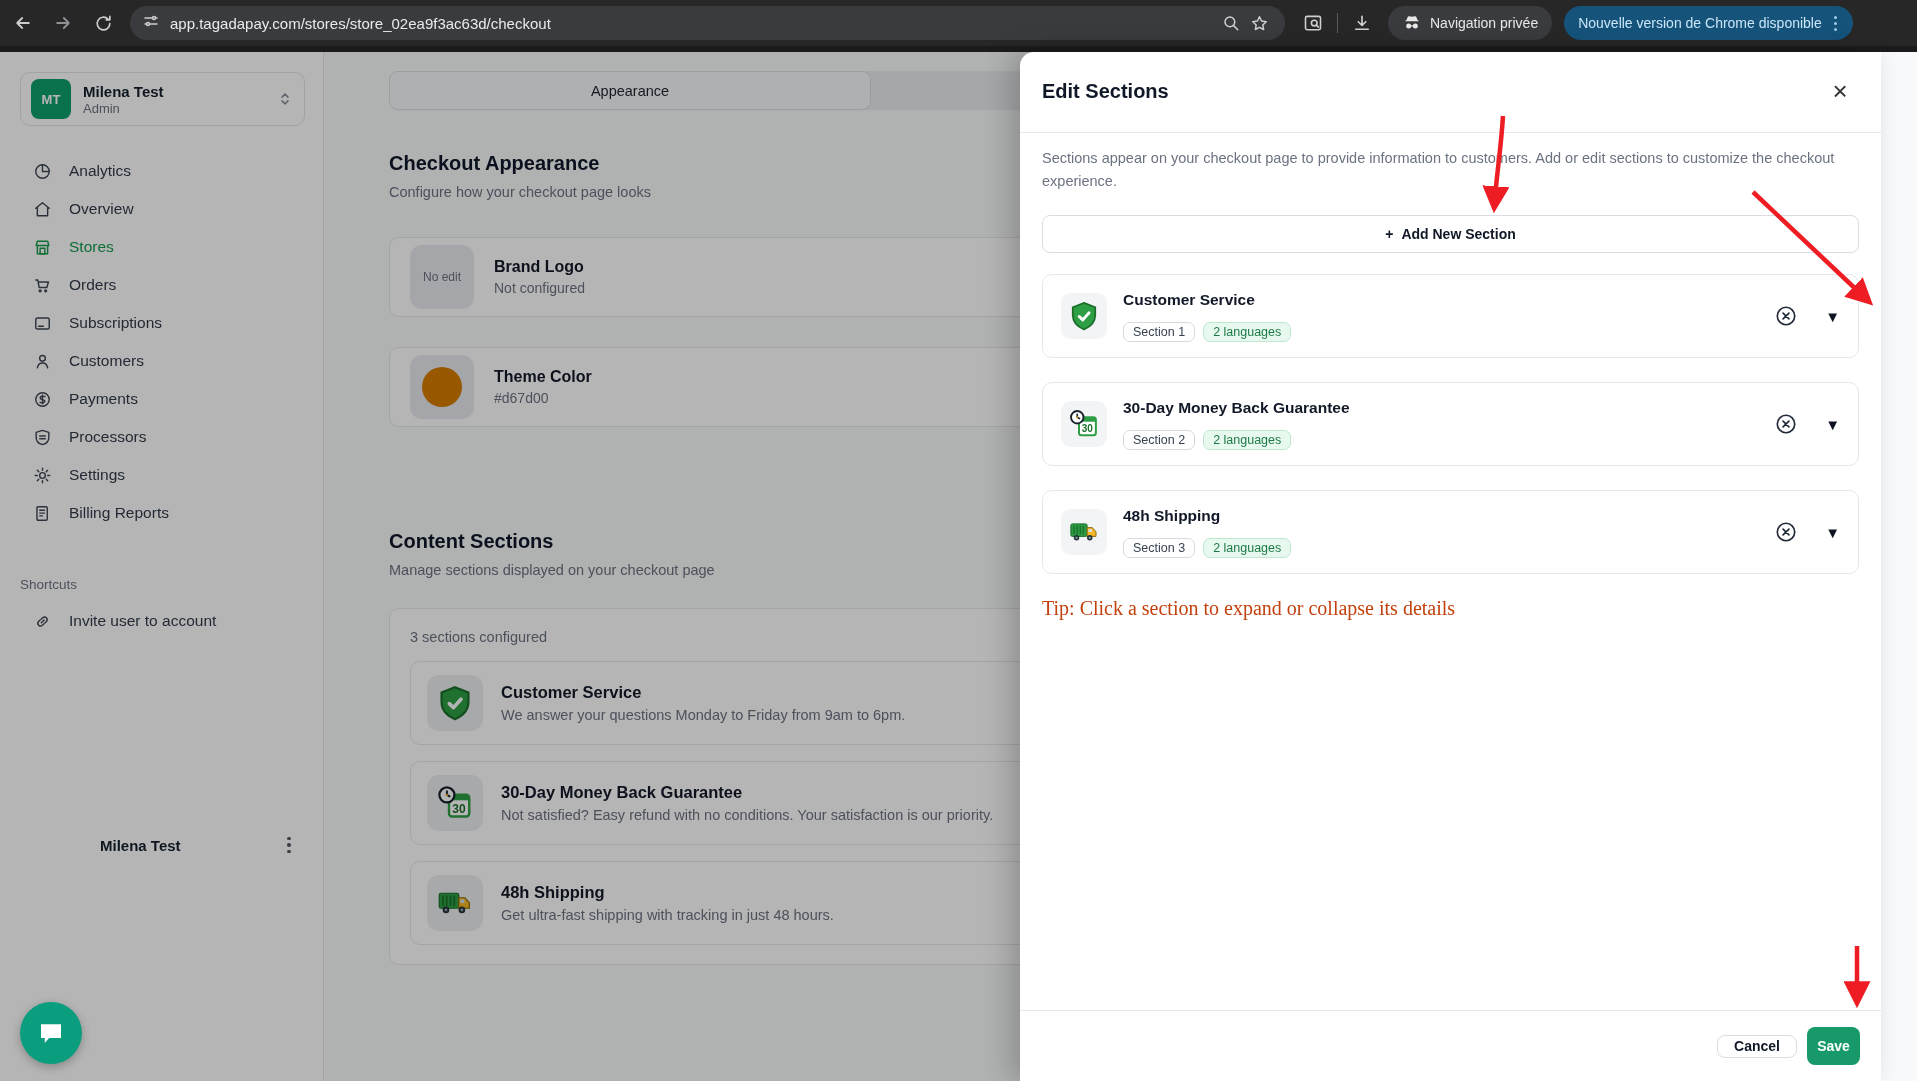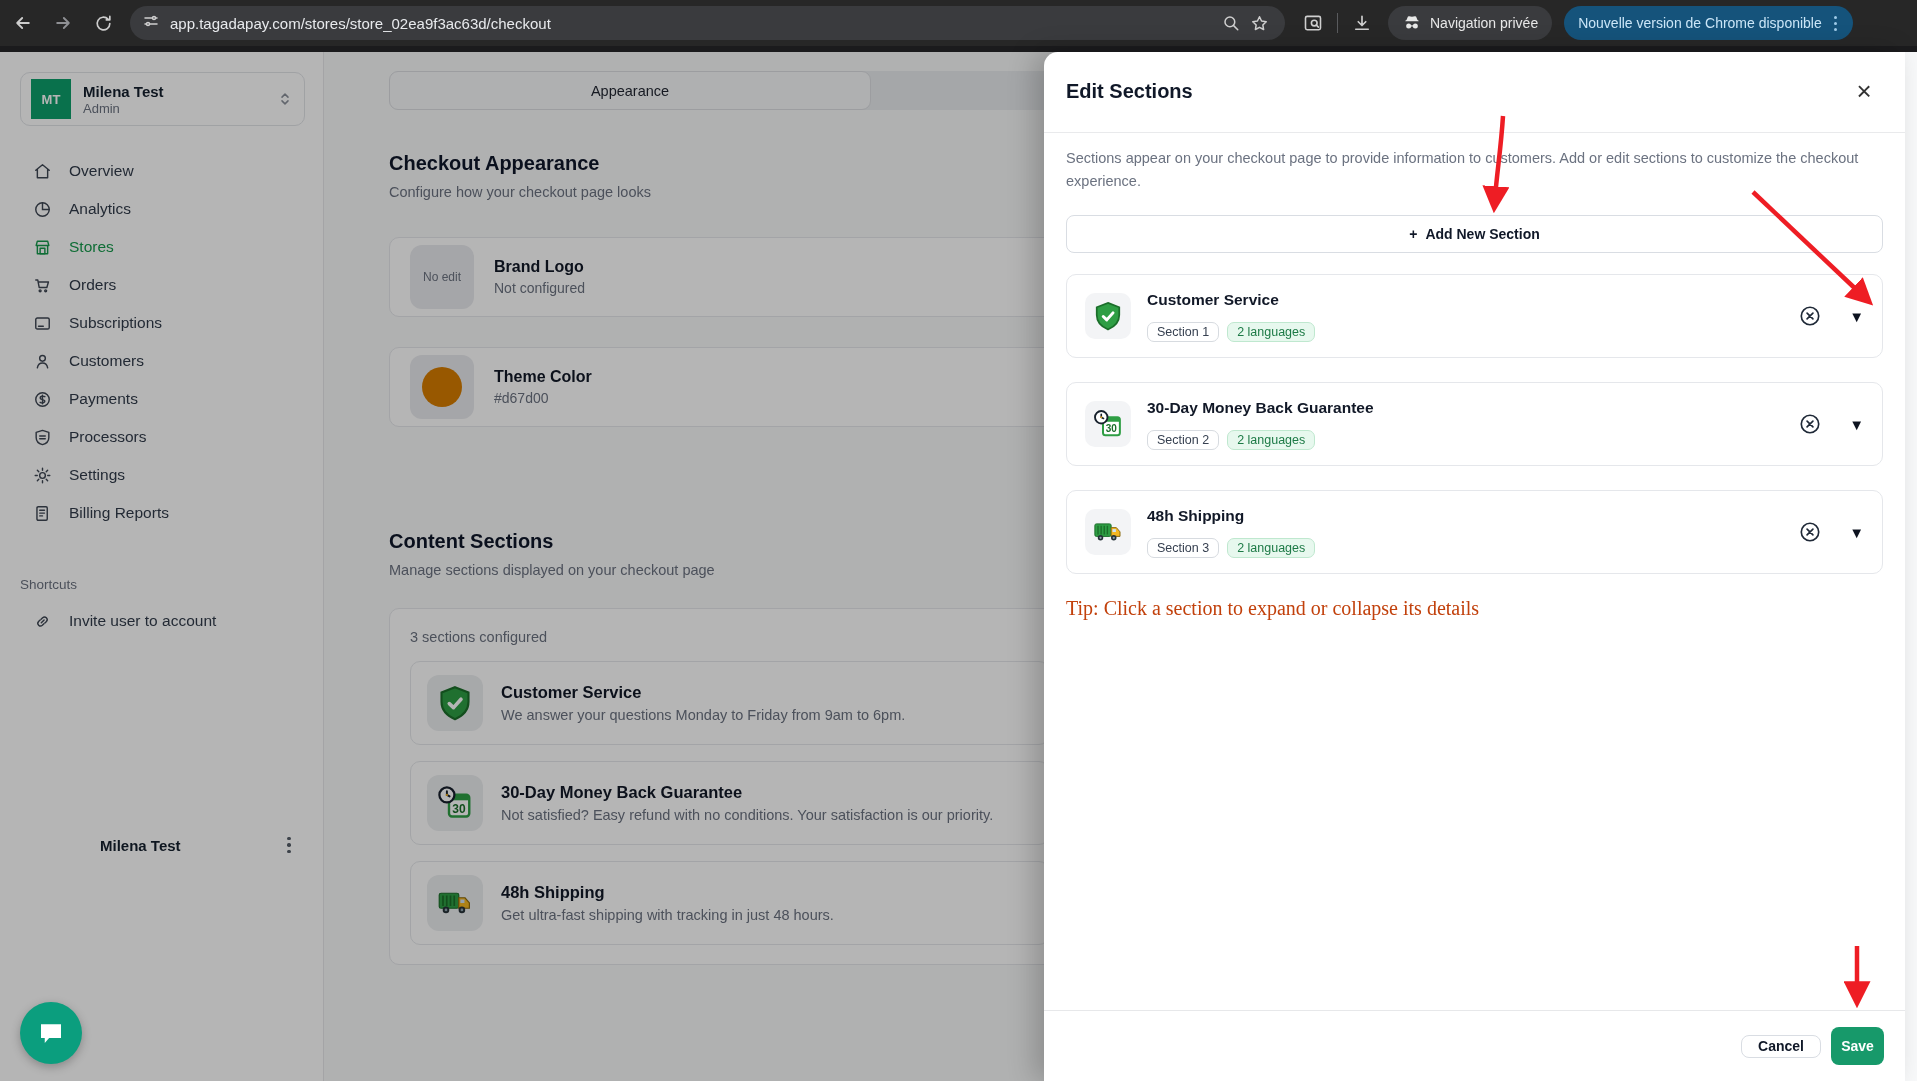--- a/index.html
+++ b/index.html
@@ -29,21 +29,21 @@
 
   
   #app { position:absolute; left:0; top:52px; width:1917px; height:1029px; background:#f8f9fa; }
 
   
   #sidebar { position:absolute; left:0; top:0; width:324px; height:1029px; background:#ffffff;
              border-right:1px solid #e7e8ea; }
   #user-card { position:absolute; left:20px; top:20px; width:285px; height:54px;
                border:1px solid #e2e4e8; border-radius:10px; background:#fff;
                display:flex; align-items:center; padding:0 10px; cursor:pointer; }
-  #user-avatar { width:40px; height:40px; border-radius:0; background:#0ea06b; color:#fff;
+  #user-avatar { width:40px; height:40px; border-radius:8px; background:#0ea06b; color:#fff;
                  display:flex; align-items:center; justify-content:center; font-size:13px; font-weight:bold; }
   #user-meta { margin-left:12px; flex:1; }
   #user-meta .name { font-size:15px; font-weight:700; color:#15202e; }
   #user-meta .role { font-size:13px; color:#6b7280; margin-top:1px; }
   #nav { position:absolute; left:0; top:100px; width:324px; }
   .nav-item { display:flex; align-items:center; height:38px; padding-left:33px; gap:17px;
               font-size:15.5px; font-weight:500; color:#323c4b; cursor:pointer; }
   .nav-item svg { stroke:#3f4754; }
   .nav-item.active { color:#169a4c; }
   .nav-item.active svg { stroke:#169a4c; }
@@ -90,21 +90,21 @@
   
   #dim { position:absolute; left:0; top:52px; width:1057px; height:1029px;
          background:rgba(0,0,0,0.29); z-index:20; }
 
   
   #chat-bubble { position:absolute; left:20px; top:1002px; width:62px; height:62px; border-radius:50%;
                  background:#0b9e7e; z-index:25; display:flex; align-items:center; justify-content:center;
                  cursor:pointer; box-shadow:0 3px 10px rgba(0,0,0,0.25); }
 
   
-  #panel { position:absolute; left:1044px; top:52px; width:861px; height:1029px; background:#fff;
+  #panel { position:absolute; left:1020px; top:52px; width:861px; height:1029px; background:#fff;
            z-index:30; border-top-left-radius:14px; box-shadow:-10px 0 28px rgba(0,0,0,0.20); }
   #panel-header { position:absolute; left:0; top:0; width:100%; height:81px;
                   border-bottom:1px solid #e9eaec; }
   #panel-title { position:absolute; left:22px; top:28px; font-size:20px; font-weight:700; color:#101828; }
   #panel-close { position:absolute; right:24px; top:22px; width:34px; height:34px; display:flex;
                  align-items:center; justify-content:center; font-size:26px; color:#333; cursor:pointer; }
   #panel-desc { position:absolute; left:22px; top:95px; width:820px; font-size:14.5px;
                 line-height:23px; color:#6b7280; }
   #add-section-btn { position:absolute; left:22px; top:163px; width:817px; height:38px; background:#fff;
                      border:1px solid #d9dde3; border-radius:8px; display:flex; align-items:center;
@@ -255,31 +255,31 @@
           <div class="name">Milena Test</div>
           <div class="role">Admin</div>
         </div>
         <svg width="18" height="18" viewBox="0 0 24 24" fill="none" stroke="#8a909a" stroke-width="2" stroke-linecap="round" stroke-linejoin="round">
             <path d="M8 9.5 l4-4 4 4 M8 14.5 l4 4 4-4"></path>
           </svg>
       </div>
 
       <div id="nav">
         <div class="nav-item">
-          <svg width="19" height="19" viewBox="0 0 24 24" fill="none" stroke-width="1.8" stroke-linecap="round" stroke-linejoin="round">
-              <path d="M3.5 10.5 L12 3.5 l8.5 7 M5.5 9 V20 h13 V9"></path>
-            </svg>
-          <span>Overview</span>
-        </div>
-        <div class="nav-item">
           <svg width="19" height="19" viewBox="0 0 24 24" fill="none" stroke-width="1.8" stroke-linecap="round">
               <circle cx="12" cy="12" r="8.5"></circle>
               <path d="M12 3.5 V12 H20.5"></path>
             </svg>
           <span>Analytics</span>
+        </div>
+        <div class="nav-item">
+          <svg width="19" height="19" viewBox="0 0 24 24" fill="none" stroke-width="1.8" stroke-linecap="round" stroke-linejoin="round">
+              <path d="M3.5 10.5 L12 3.5 l8.5 7 M5.5 9 V20 h13 V9"></path>
+            </svg>
+          <span>Overview</span>
         </div>
         <div class="nav-item active">
           <svg width="19" height="19" viewBox="0 0 24 24" fill="none" stroke-width="1.8" stroke-linecap="round" stroke-linejoin="round">
               <path d="M4 9.5 L5.5 4 h13 L20 9.5 M4 9.5 h16 M5.5 9.5 V20 h13 V9.5"></path>
               <path d="M9 13 h6 v7 h-6 z"></path>
             </svg>
           <span>Stores</span>
         </div>
         <div class="nav-item">
           <svg width="19" height="19" viewBox="0 0 24 24" fill="none" stroke-width="1.8" stroke-linecap="round" stroke-linejoin="round">

